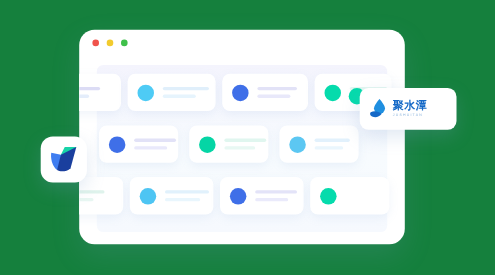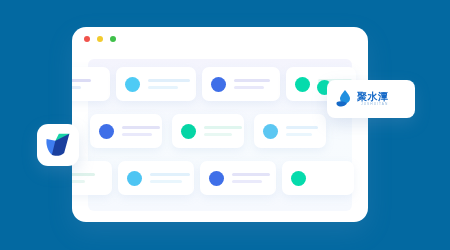--- a/index.html
+++ b/index.html
@@ -10,23 +10,22 @@
     width: 450px;
     height: 250px;
     overflow: hidden;
     font-family: "Liberation Sans", sans-serif;
   }
 
   .canvas {
     position: relative;
     width: 450px;
     height: 250px;
-    background: #0369a1;
+    background: #15803d;
     overflow: hidden;
-    text-align: right;
   }
 
   
   .window {
     position: absolute;
     left: 72px;
     top: 27px;
     width: 296px;
     height: 195px;
     background: #ffffff;

